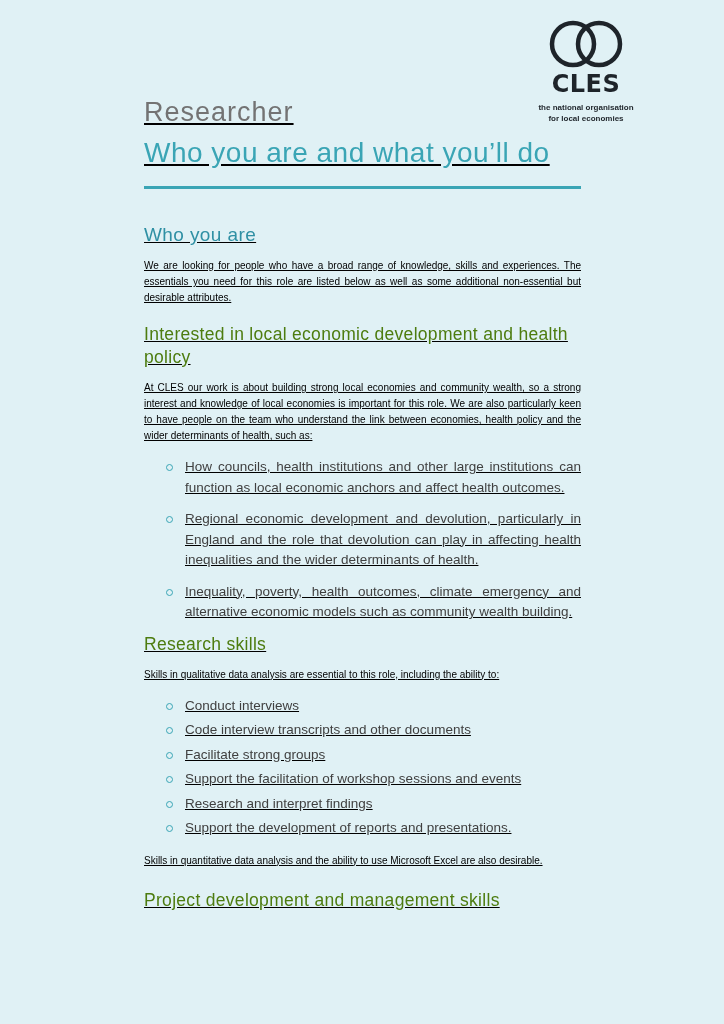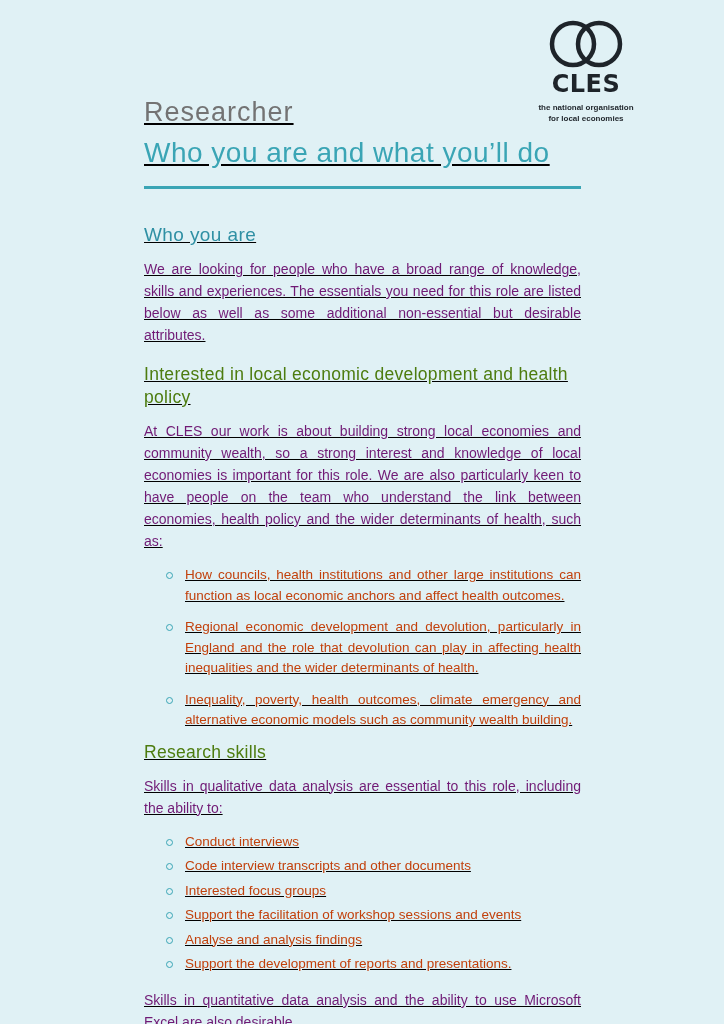--- a/index.html
+++ b/index.html
@@ -78,35 +78,35 @@
   .h-sub {
     margin: 17px 0 0 0;
     font-size: 17.5px;
     font-weight: 400;
     letter-spacing: 0.3px;
     color: #4d7c0f;
     line-height: 23px;
   }
   .para {
     margin: 11px 0 0 0;
-    font-size: 14px;
-    color: #701a75;
-    line-height: 22px;
+    font-size: 10px;
+    color: #000000;
+    line-height: 16px;
     text-align: justify;
   }
   ul.bullets {
     list-style: none;
     margin: 13px 0 0 0;
     padding: 0 0 0 22px;
   }
   ul.bullets li {
     position: relative;
     padding-left: 19px;
     font-size: 13.5px;
-    color: #c2410c;
+    color: #404040;
     line-height: 20.5px;
   }
   ul.bullets.wide li { margin-bottom: 11px; text-align: justify; }
   ul.bullets.wide li:last-child { margin-bottom: 0; }
   ul.bullets.tight li { margin-bottom: 4px; }
   ul.bullets.tight li:last-child { margin-bottom: 0; }
   .bullet-marker {
     position: absolute;
     left: 0;
     top: 7px;
@@ -171,29 +171,29 @@
       <li>
         <span class="bullet-marker"></span>
         <span>Conduct interviews</span>
       </li>
       <li>
         <span class="bullet-marker"></span>
         <span>Code interview transcripts and other documents</span>
       </li>
       <li>
         <span class="bullet-marker"></span>
-        <span>Interested focus groups</span>
+        <span>Facilitate strong groups</span>
       </li>
       <li>
         <span class="bullet-marker"></span>
         <span>Support the facilitation of workshop sessions and events</span>
       </li>
       <li>
         <span class="bullet-marker"></span>
-        <span>Analyse and analysis findings</span>
+        <span>Research and interpret findings</span>
       </li>
       <li>
         <span class="bullet-marker"></span>
         <span>Support the development of reports and presentations.</span>
       </li>
     </ul>
     <p class="para mt-outro">Skills in quantitative data analysis and the ability to use Microsoft Excel are also desirable.</p>
 
     <h4 class="h-sub mt-project">Project development and management skills</h4>
 

